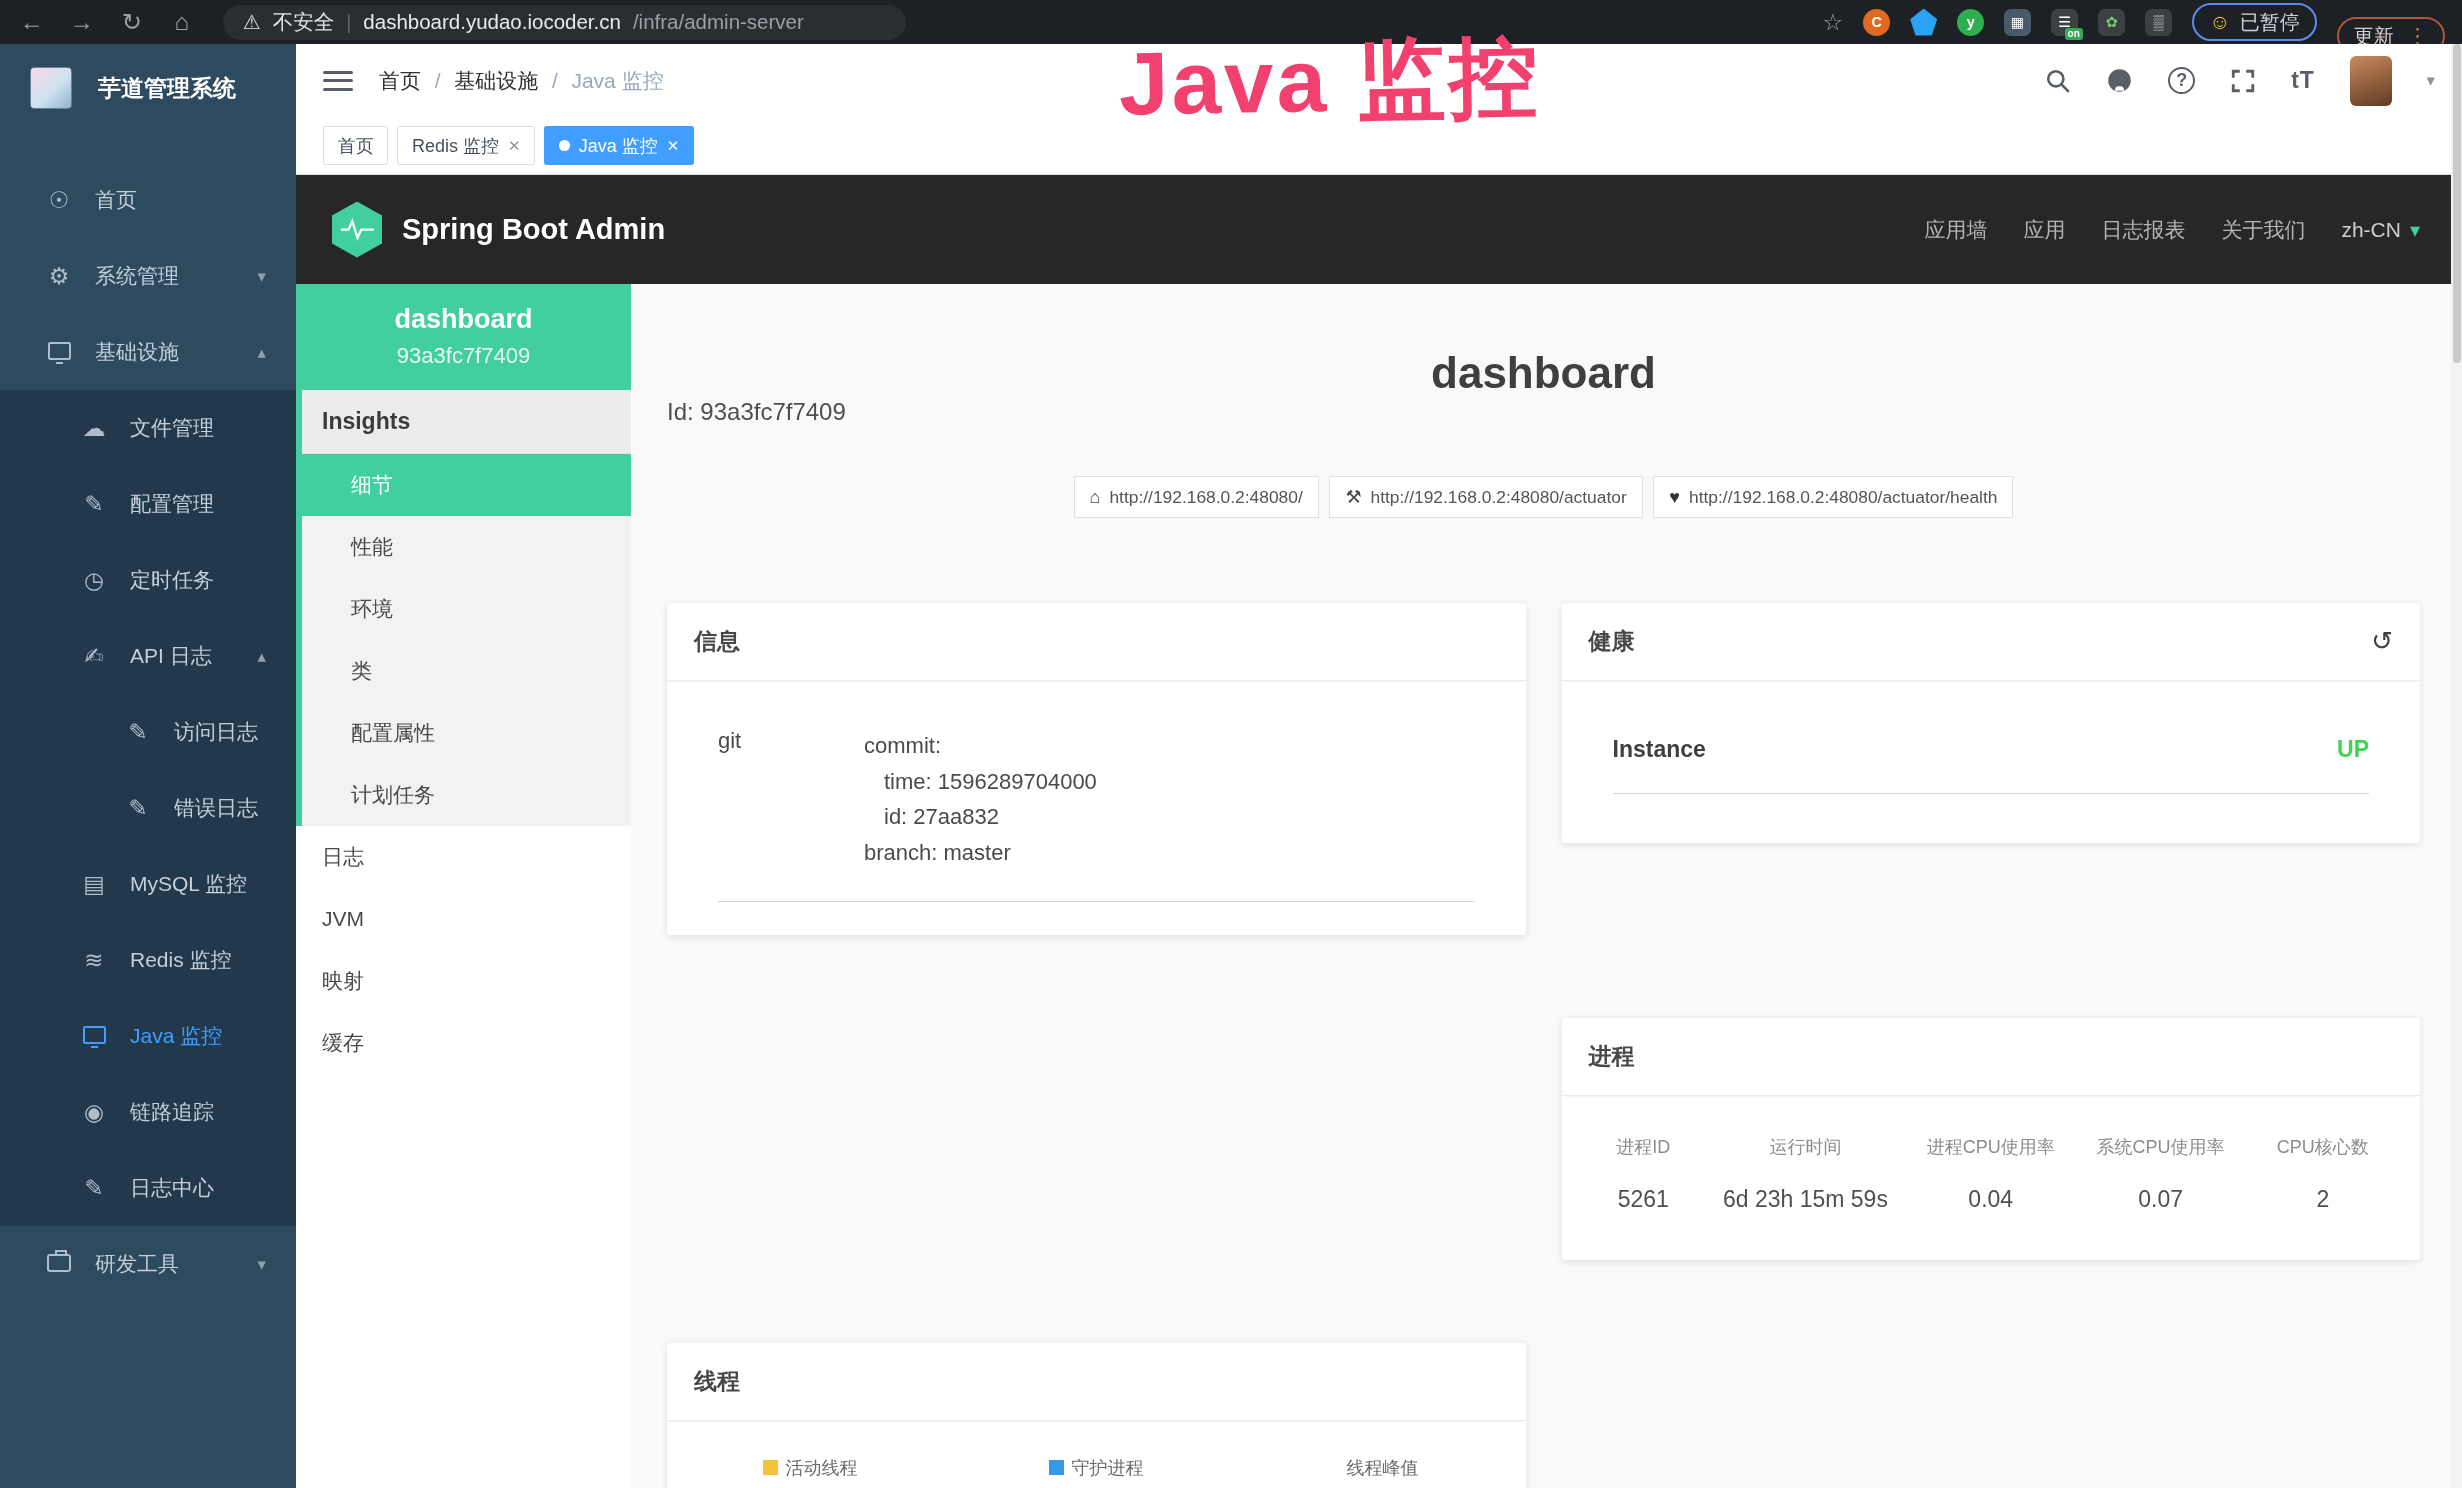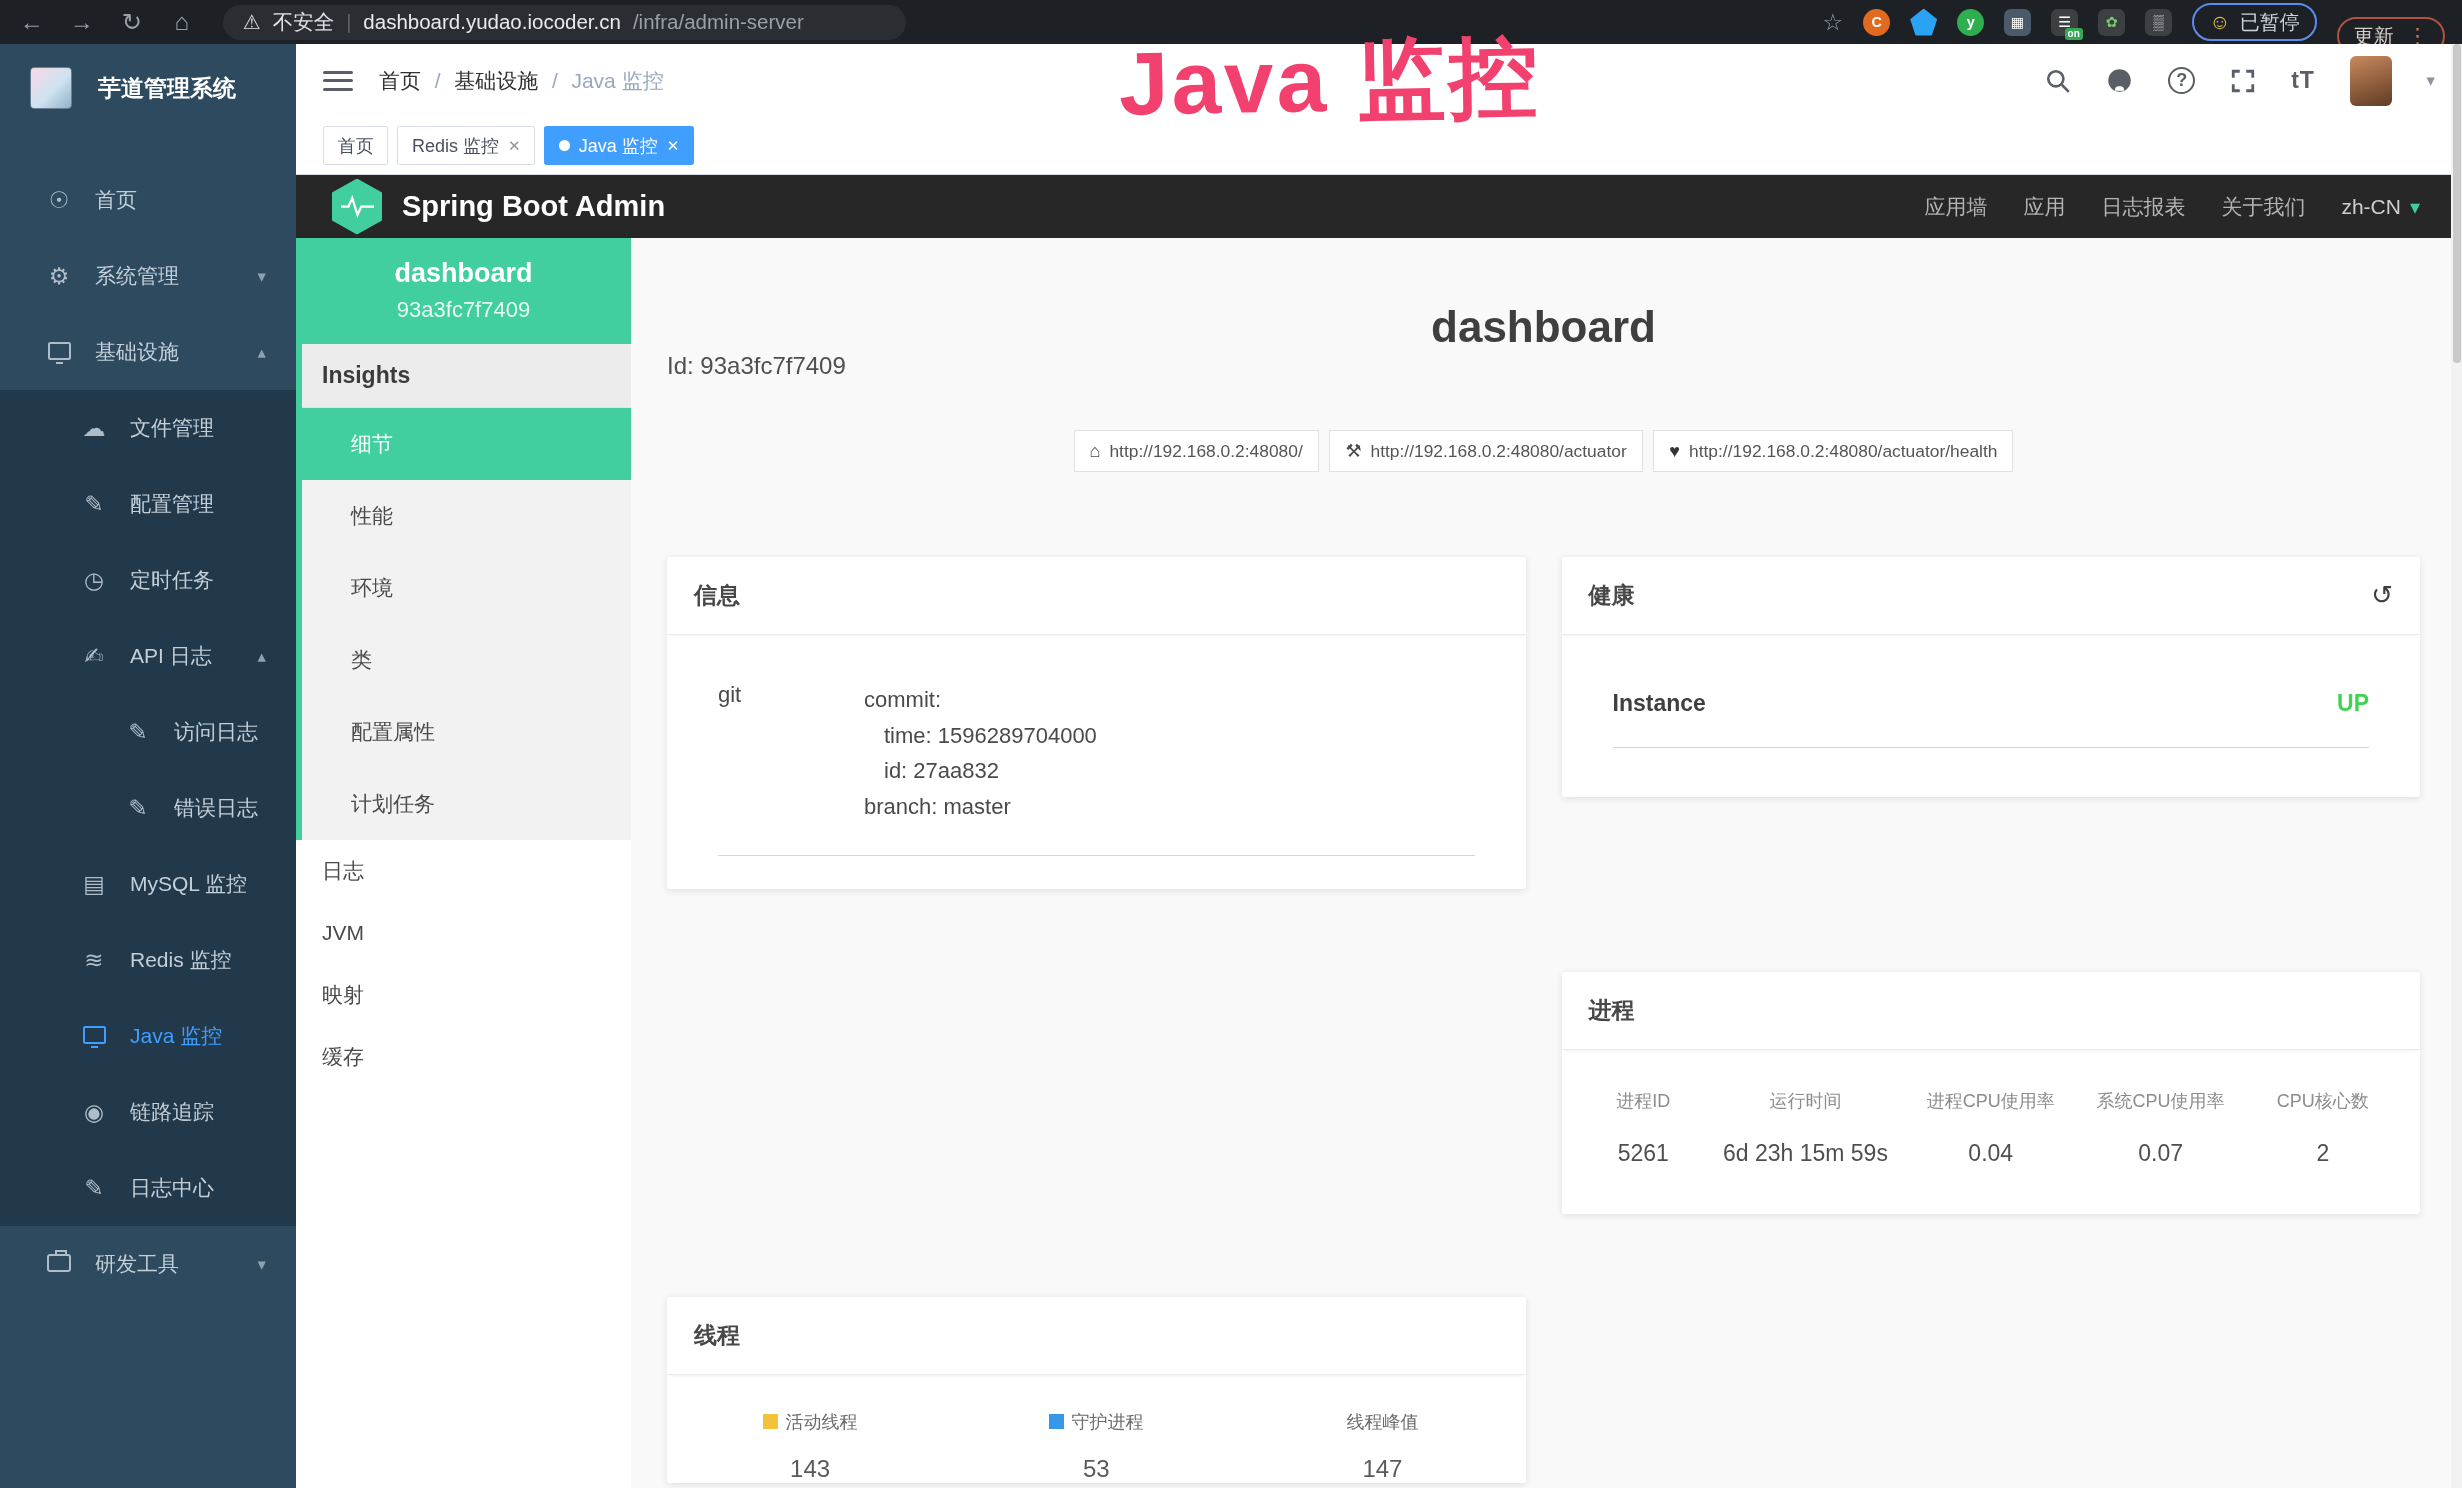--- a/index.html
+++ b/index.html
@@ -70,37 +70,37 @@
 
   
   .tab-bar { height:58px; background:#fff; border-bottom:1.5px solid #d8dce5; display:flex; align-items:center; gap:9px; padding:0 27px; flex-shrink:0; }
   .tag { display:flex; align-items:center; gap:9px; height:39px; padding:0 13.7px; border:1.5px solid #d8dce5; background:#fff; color:#495060; font-size:18px; border-radius:2.3px; }
   .tag .x { font-size:15px; color:#90949c; }
   .tag.active { background:#409eff; border-color:#409eff; color:#fff; }
   .tag.active .dot { width:10.6px; height:10.6px; border-radius:50%; background:#fff; }
   .tag.active .x { color:#fff; }
 
   
-  .sba-header { height:63px; background:#272727; display:flex; align-items:center; padding:0 42px 0 36px; flex-shrink:0; }
+  .sba-header { height:109px; background:#272727; display:flex; align-items:center; padding:0 42px 0 36px; flex-shrink:0; }
   .hex { width:50px; height:56px; background:#42cfa0; clip-path:polygon(50% 0,100% 25%,100% 75%,50% 100%,0 75%,0 25%); display:flex; align-items:center; justify-content:center; margin-right:20px; }
   .hex svg { display:block; }
   .sba-brand { color:#fff; font-size:29px; font-weight:700; }
   .sba-nav { margin-left:auto; display:flex; align-items:center; gap:36px; color:#b4b4b4; font-size:21px; }
   .sba-nav .lang { display:flex; align-items:center; gap:9px; color:#cfcfcf; }
   .sba-nav .lang .gchev { color:#42cfa0; font-size:20px; font-weight:700; }
 
   
   .sba-body { flex:1; display:flex; min-height:0; background:#f8f8f8; }
   .sba-side { width:335px; background:#fff; flex-shrink:0; box-shadow:1.5px 0 4.6px rgba(0,0,0,.05); }
   .inst-box { background:#42cfa0; text-align:center; padding:20px 7.6px 21px; }
   .inst-name { color:#fff; font-size:27px; font-weight:700; }
   .inst-id { color:rgba(255,255,255,.88); font-size:22px; margin-top:7.6px; }
   .insights { border-left:6px solid #42cfa0; background:#f2f2f2; }
   .sec-label { font-size:23px; font-weight:700; color:#3b3b3b; padding:18px 0 18px 20px; background:#ececec; border-bottom:1.5px solid #e2e2e2; }
-  .s-item { height:72px; display:flex; align-items:center; padding-left:49px; font-size:21px; color:#4a4a4a; }
+  .s-item { height:62px; display:flex; align-items:center; padding-left:49px; font-size:21px; color:#4a4a4a; }
   .s-item.active { background:#42cfa0; color:#fff; }
   .o-item { height:62px; display:flex; align-items:center; padding-left:26px; font-size:21px; color:#4a4a4a; background:#fff; }
 
   
   .sba-main { flex:1; min-width:0; padding:64px 42px 0 36px; background:#f9f9f9; }
   .pg-title { text-align:center; font-size:44px; font-weight:700; color:#3f3f3f; }
   .pg-id { text-align:left; font-size:24px; color:#4f4f4f; }
   .endpoints { display:flex; justify-content:center; gap:10.6px; margin-top:50px; }
   .ep { display:flex; align-items:center; gap:9px; background:#fff; border:1.5px solid #e0e0e0; padding:9px 15px; font-size:17.4px; color:#555; }
   .ep .epi { font-size:18px; color:#4a4a4a; }

